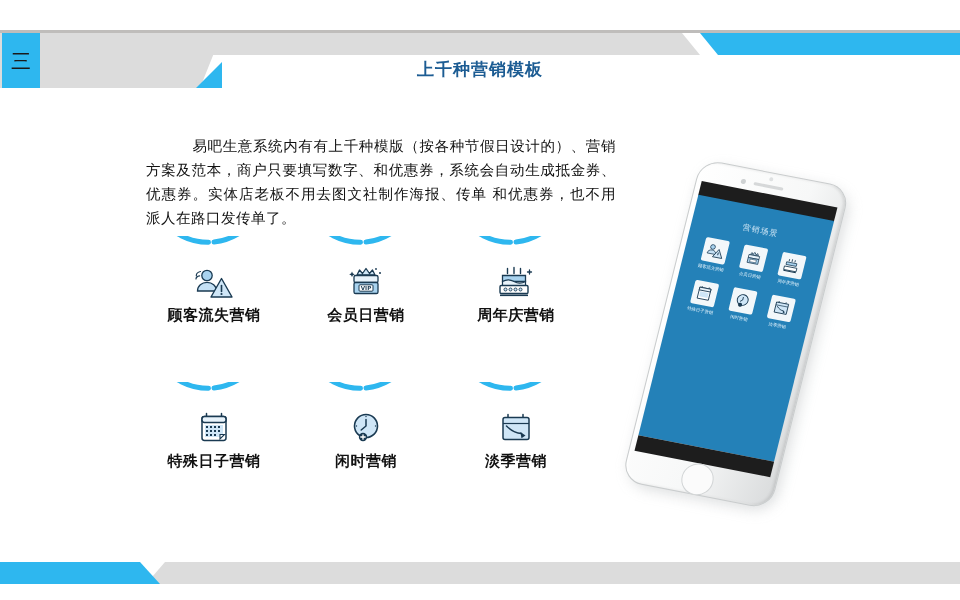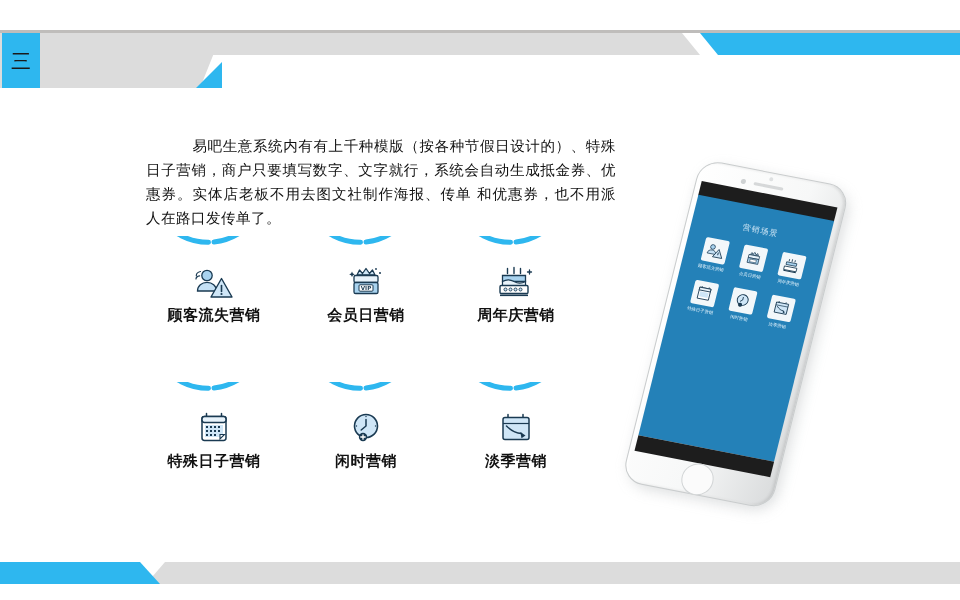--- a/index.html
+++ b/index.html
@@ -134,22 +134,23 @@
 <body>
 
 <div id="stage">
 
   <div class="topbar"></div>
   <div class="topbar-gray"></div>
   <div class="topbar-blue"></div>
   <div class="tab-gray"></div>
   <div class="tab-blue-tri"></div>
   <div class="menu-btn">三</div>
-
-  <div class="body-text">易吧生意系统内有有上千种模版（按各种节假日设计的）、特殊日子营销，商户只要填写数字、文字就行，系统会自动生成抵金券、优惠券。实体店老板不用去图文社制作海报、传单 和优惠券，也不用派人在路口发传单了。</div>
+  <div class="page-title">上千种营销模板</div>
+
+  <div class="body-text">易吧生意系统内有有上千种模版（按各种节假日设计的）、营销方案及范本，商户只要填写数字、和优惠券，系统会自动生成抵金券、优惠券。实体店老板不用去图文社制作海报、传单 和优惠券，也不用派人在路口发传单了。</div>
 
   <div class="circles">
 
     <div class="circ c0">
       <svg class="ring" viewBox="0 0 128 128">
         <path d="M64 6 A58 58 0 1 0 58.5 6.3" fill="none" stroke="#2eb7ef" stroke-width="5" stroke-linecap="round"></path>
       </svg>
       <div class="ico">
         <svg width="40" height="34" viewBox="0 0 40 34">
           <circle cx="13" cy="9.5" r="5.2" fill="#a9d3ef" stroke="#1a3a52" stroke-width="1.3"></circle>

